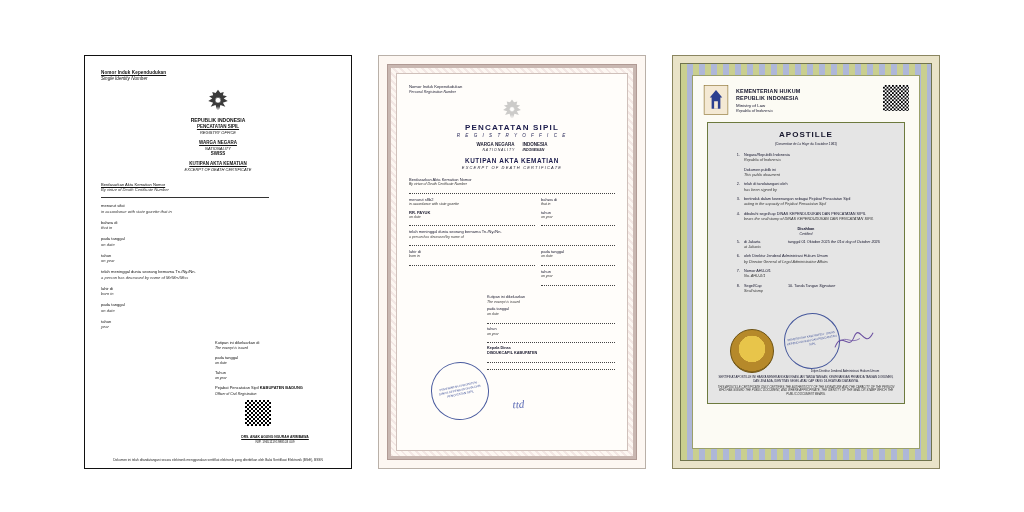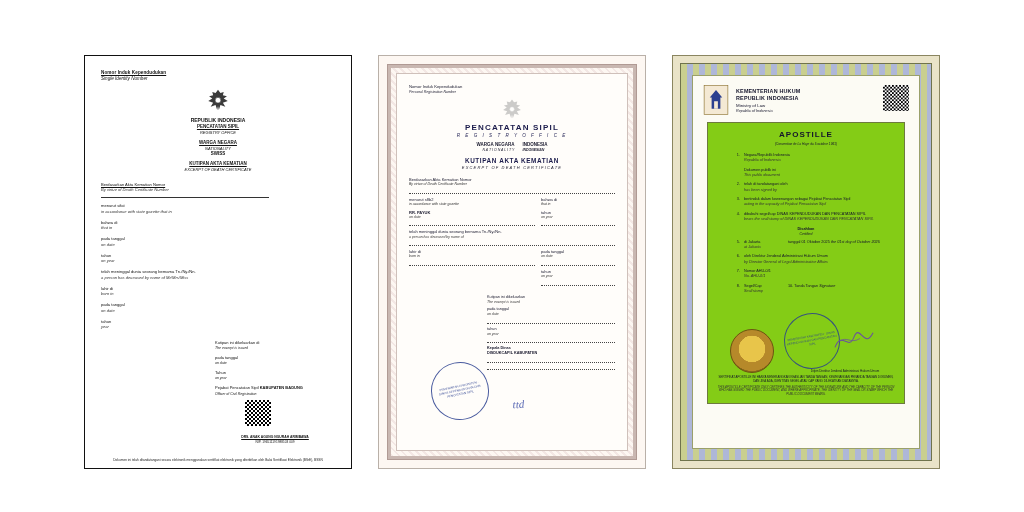--- a/index.html
+++ b/index.html
@@ -133,21 +133,21 @@
   }
   .d3-head{display:flex;align-items:flex-start;gap:7px;}
   .d3-logo{width:26px;height:30px;flex:0 0 auto;}
   .d3-htext{padding-top:3px;}
   .d3-htext .h1{font-size:5.4px;font-weight:bold;letter-spacing:.2px;}
   .d3-htext .h2{font-size:4.4px;}
   .d3-htext .h3{font-size:3.8px;font-style:italic;}
   .d3-qr{position:absolute;right:10px;top:9px;width:26px;height:26px;
      background:repeating-conic-gradient(#000 0 25%, #fff 0 50%) 0 0/3.6px 3.6px;}
   .d3-box{
-    margin:7px 4px 0 4px;border:1px solid #6d7a3e;padding:7px 24px;background:#84cc16;
+    margin:7px 4px 0 4px;border:1px solid #6d7a3e;padding:7px 24px;background:#e5e5e5;
     height:282px;box-sizing:border-box;position:relative;
   }
   .d3-title{text-align:center;font-size:8px;font-weight:bold;letter-spacing:1px;}
   .d3-sub{text-align:center;font-size:3.2px;font-style:italic;margin-top:1px;}
   .d3-list{margin-top:7px;}
   .d3-item{display:flex;gap:4px;margin-bottom:4.4px;}
   .d3-num{width:8px;text-align:right;flex:0 0 auto;}
   .d3-txt .a{display:block;}
   .d3-txt .b2{display:block;font-style:italic;color:#333;}
   .d3-cols{display:flex;margin-top:2px;}

